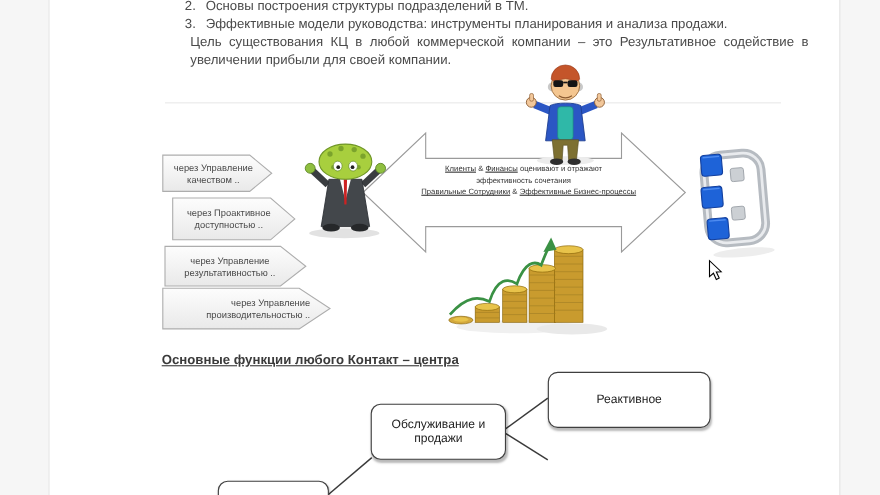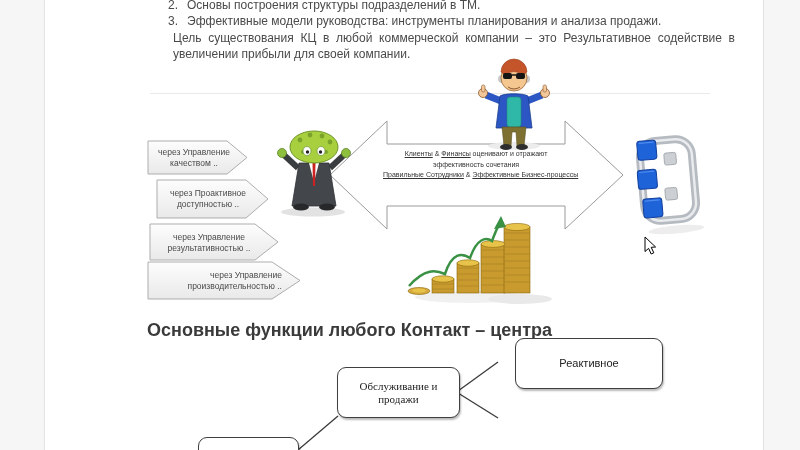--- a/index.html
+++ b/index.html
@@ -4,21 +4,21 @@
 <style>
   html,body{margin:0;padding:0;background:#f5f5f5;}
   .screen{position:relative;width:800px;height:450px;overflow:hidden;
           font-family:"Liberation Sans",sans-serif;background:#f6f6f6;}
   .page{position:absolute;left:44px;top:0;width:718px;height:450px;background:#ffffff;
         border-left:1px solid #e4e4e4;border-right:1px solid #e2e2e2;}
   .abs{position:absolute;}
   .doc-text{font-size:12px;color:#4a4a4a;}
   .listitem{display:flex;gap:9px;white-space:nowrap;}
   .para{width:562px;text-align:justify;line-height:15.5px;margin-left:26px;}
-  .heading{font-weight:bold;font-size:18px;color:#3a3a3a;white-space:nowrap;}
+  .heading{font-weight:bold;font-size:12px;color:#3a3a3a;white-space:nowrap;text-decoration:underline;}
   .faint-line{height:1px;background:#e9e9e9;}
   .chev-text{font-size:8.5px;line-height:11px;color:#4a4a4a;text-align:center;
              display:flex;align-items:center;justify-content:center;}
   .arrow-text{width:186px;text-align:center;font-size:7px;line-height:10.5px;color:#333;}
   .arrow-text .row{white-space:nowrap;}
   .u{text-decoration:underline;}
   .fcbox{position:absolute;background:#fff;border:1.5px solid #3f3f3f;border-radius:9px;
          box-shadow:1px 2px 2px rgba(0,0,0,0.28);display:flex;align-items:center;
          justify-content:center;text-align:center;font-size:11px;line-height:13px;color:#222;}
   svg{display:block;}
@@ -169,23 +169,23 @@
       <span class="u">Клиенты</span><span> &amp; </span><span class="u">Финансы</span><span> оценивают и отражают</span>
     </div>
     <div class="row">эффективность сочетания</div>
     <div class="row">
       <span class="u">Правильные Сотрудники</span><span> &amp; </span><span class="u">Эффективные Бизнес-процессы</span>
     </div>
   </div>
 
   <div class="abs heading" style="left:147px;top:320px;">Основные функции любого Контакт – центра</div>
 
-  <div class="fcbox" style="left:337px;top:367px;width:121px;height:49px;font-family:Liberation Serif, serif;">
+  <div class="fcbox" style="left:337px;top:367px;width:121px;height:49px;">
     <span style="width:105px;">Обслуживание и продажи</span>
   </div>
-  <div class="fcbox" style="left:515px;top:338px;width:146px;height:49px;justify-content:center;">
+  <div class="fcbox" style="left:498px;top:338px;width:146px;height:49px;justify-content:center;">
     <span>Реактивное</span>
   </div>
   <div class="fcbox" style="left:198px;top:437px;width:99px;height:40px;">
     <span></span>
   </div>
 
 </div>
 
 </body></html>

